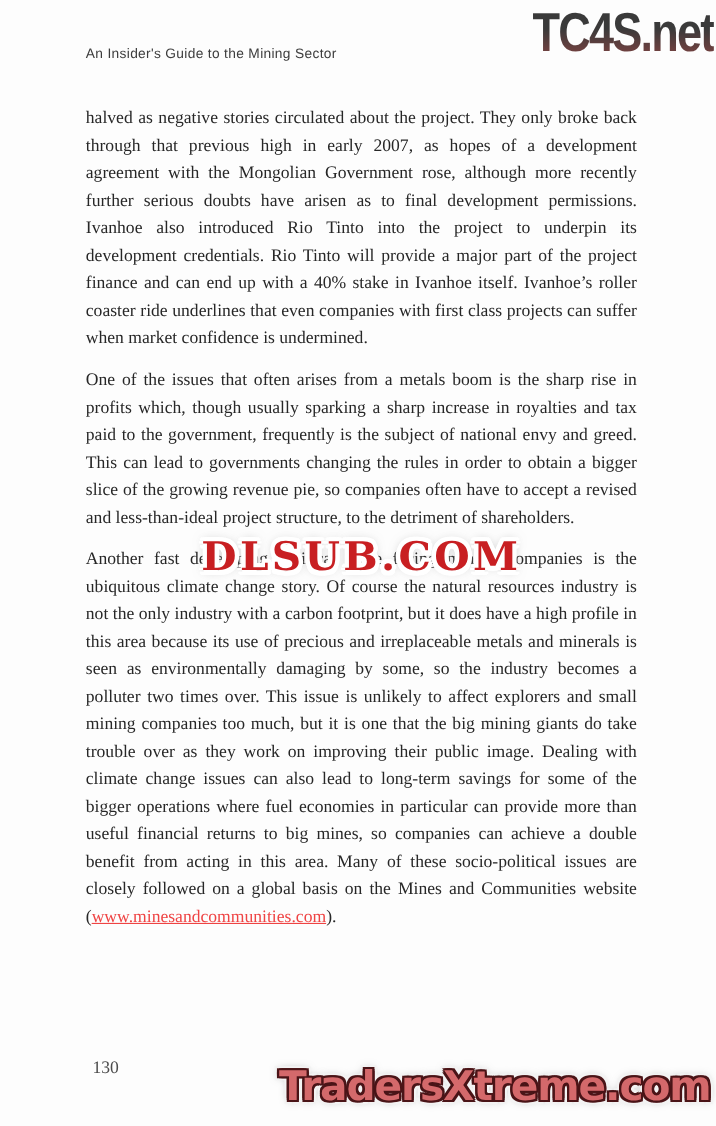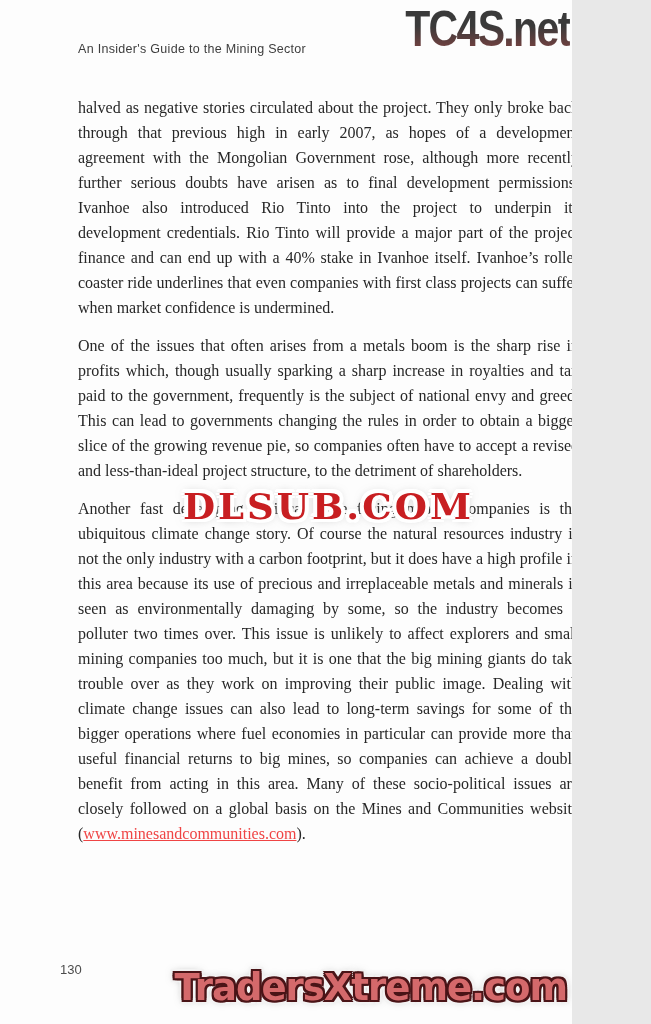--- a/index.html
+++ b/index.html
@@ -1,19 +1,19 @@
 <!DOCTYPE html>
 <html><head>
 <meta charset="utf-8">
 <style>
   * { margin:0; padding:0; box-sizing:border-box; }
   html,body { background:#e8e8e8; }
   .page {
     position:relative;
-    width:572px; height:1024px;
+    width:651px; height:1024px;
     background:#fdfdfd;
     overflow:hidden;
     font-family:"Liberation Serif", serif;
     padding-left:30px;
   }
   .running-header {
     position:absolute; left:78px; top:42px;
     font-family:"Liberation Sans", sans-serif;
     font-size:12.5px; color:#3d3d3d; letter-spacing:0.3px;
   }
@@ -43,23 +43,23 @@
     font-family:"DejaVu Serif", serif; font-weight:bold;
     font-size:37px; letter-spacing:3px; color:#c81f22;
     white-space:nowrap; transform:scaleY(0.97);
     text-shadow:
       -3px -3px 0 #fff, 3px -3px 0 #fff, -3px 3px 0 #fff, 3px 3px 0 #fff,
       -4px 0 0 #fff, 4px 0 0 #fff, 0 -4px 0 #fff, 0 4px 0 #fff,
       -2px -4px 0 #fff, 2px -4px 0 #fff, -2px 4px 0 #fff, 2px 4px 0 #fff,
       0 0 10px rgba(140,140,140,0.75);
   }
   .page-number {
-    position:absolute; left:60px; top:962px;
-    font-family:Liberation Sans, sans-serif;
-    font-size:13px; color:#4c4c4c;
+    position:absolute; left:84px; top:962px;
+    font-family:Liberation Serif, serif;
+    font-size:16px; color:#4c4c4c;
   }
   .traders-watermark {
     position:absolute; right:5px; top:966px; z-index:5;
     font-family:"DejaVu Sans", sans-serif; font-weight:bold;
     font-size:37px; letter-spacing:-1px; color:#d4696b;
     white-space:nowrap;
     text-shadow:
       -2px -2px 0 #4a1417, 2px -2px 0 #4a1417, -2px 2px 0 #4a1417, 2px 2px 0 #4a1417,
       -2px 0 0 #4a1417, 2px 0 0 #4a1417, 0 -2px 0 #4a1417, 0 2px 0 #4a1417,
       -4px -4px 1px #f3f3f3, 4px -4px 1px #f3f3f3, -4px 4px 1px #f3f3f3, 4px 4px 1px #f3f3f3,

